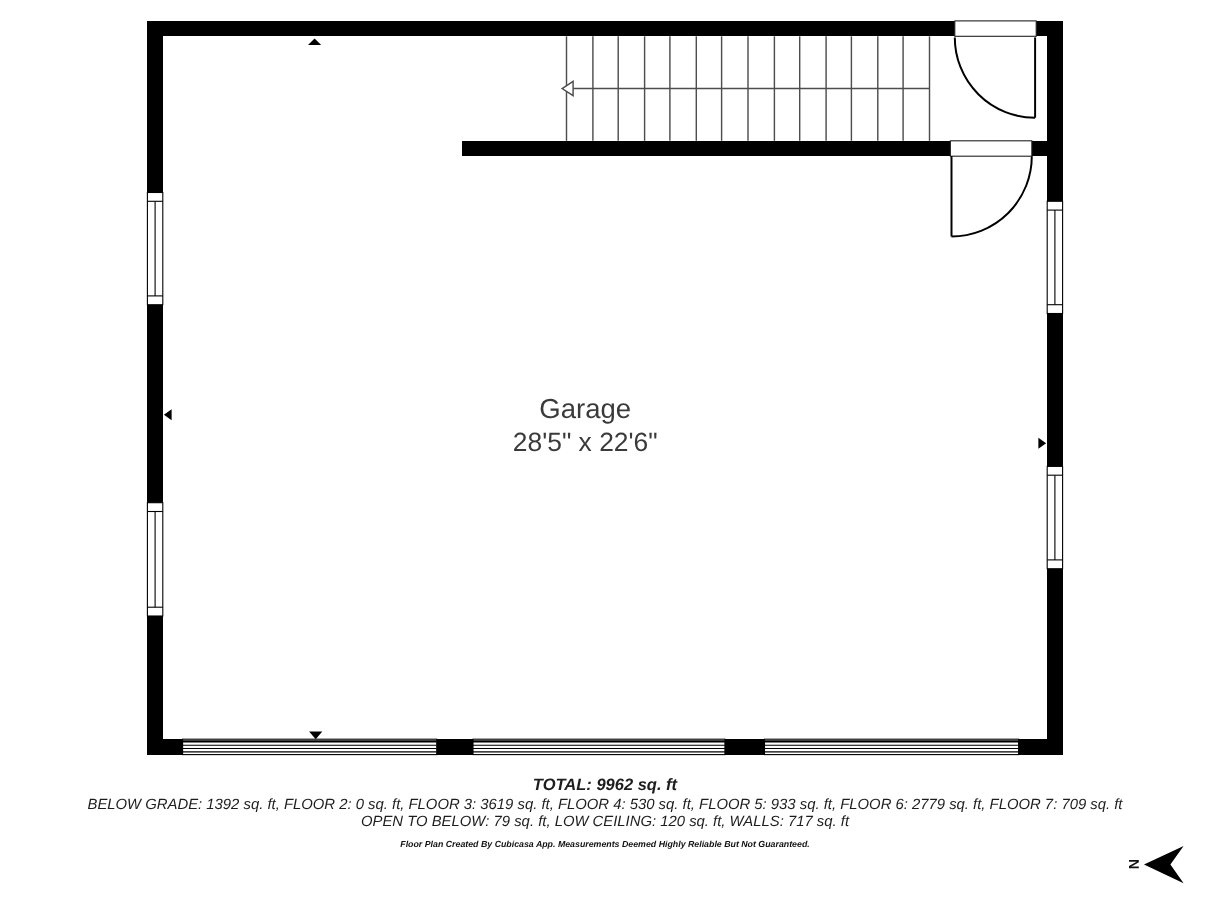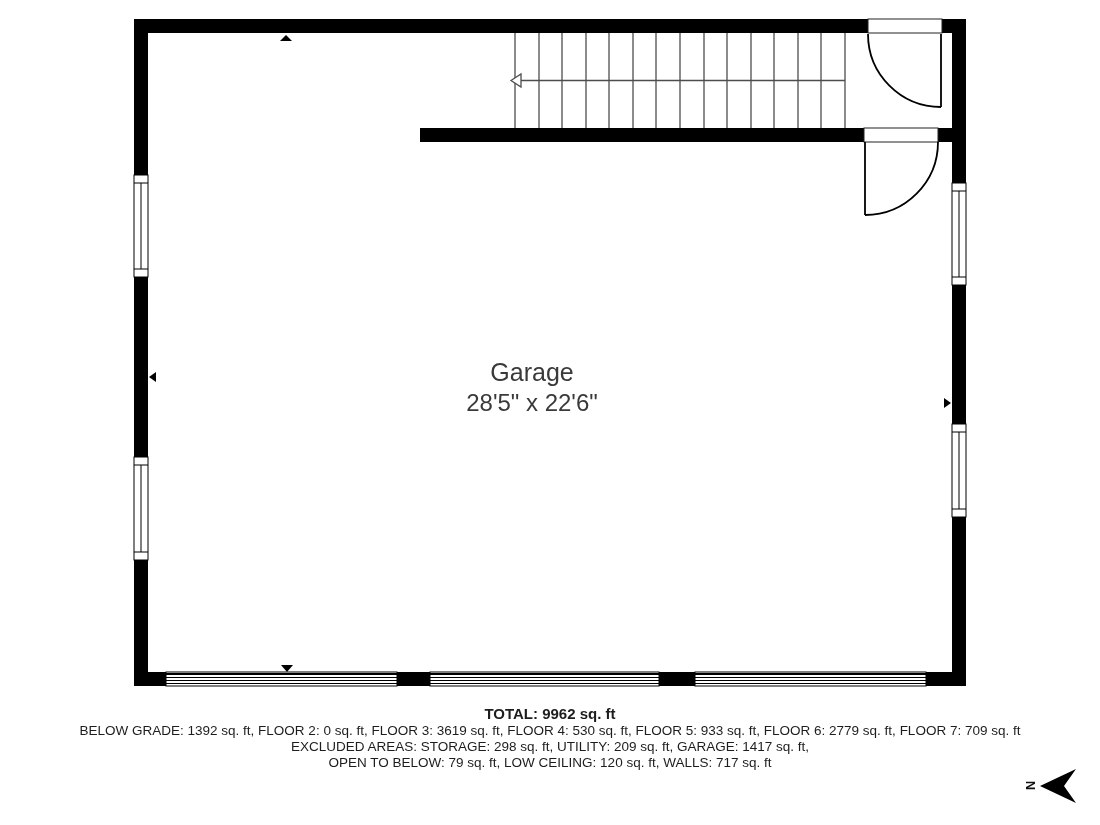--- a/index.html
+++ b/index.html
@@ -23,20 +23,21 @@
   }
   .room-name{font-size:25px;line-height:30px;}
   .room-dims{font-size:24px;line-height:31px;}
   .summary{
     position:absolute;
     left:0;
     top:705px;
     width:1100px;
     text-align:center;
     color:#1d1d1d;
+    font-style:italic;
   }
   .summary .total{font-size:15px;font-weight:bold;line-height:18px;}
   .summary .line{font-size:13.5px;line-height:16px;}
   .summary .disclaimer{
     font-size:8px;
     font-weight:600;
     line-height:10px;
     margin-top:8px;
     color:#111111;
   }
@@ -183,17 +184,17 @@
   <div class="room-label">
     <div class="room-name">Garage</div>
     <div class="room-dims">28'5" x 22'6"</div>
   </div>
 
   <div class="north-label">N</div>
 
   <div class="summary">
     <div class="total">TOTAL: 9962 sq. ft</div>
     <div class="line">BELOW GRADE: 1392 sq. ft, FLOOR 2: 0 sq. ft, FLOOR 3: 3619 sq. ft, FLOOR 4: 530 sq. ft, FLOOR 5: 933 sq. ft, FLOOR 6: 2779 sq. ft, FLOOR 7: 709 sq. ft</div>
-    <div class="line">EXCLUDED AREAS: STORAGE: 298 sq. ft, UTILITY: 209 sq. ft, GARAGE: 1417 sq. ft,</div>
     <div class="line">OPEN TO BELOW: 79 sq. ft, LOW CEILING: 120 sq. ft, WALLS: 717 sq. ft</div>
+    <div class="disclaimer">Floor Plan Created By Cubicasa App. Measurements Deemed Highly Reliable But Not Guaranteed.</div>
   </div>
 
 </div>
 
 </body></html>

